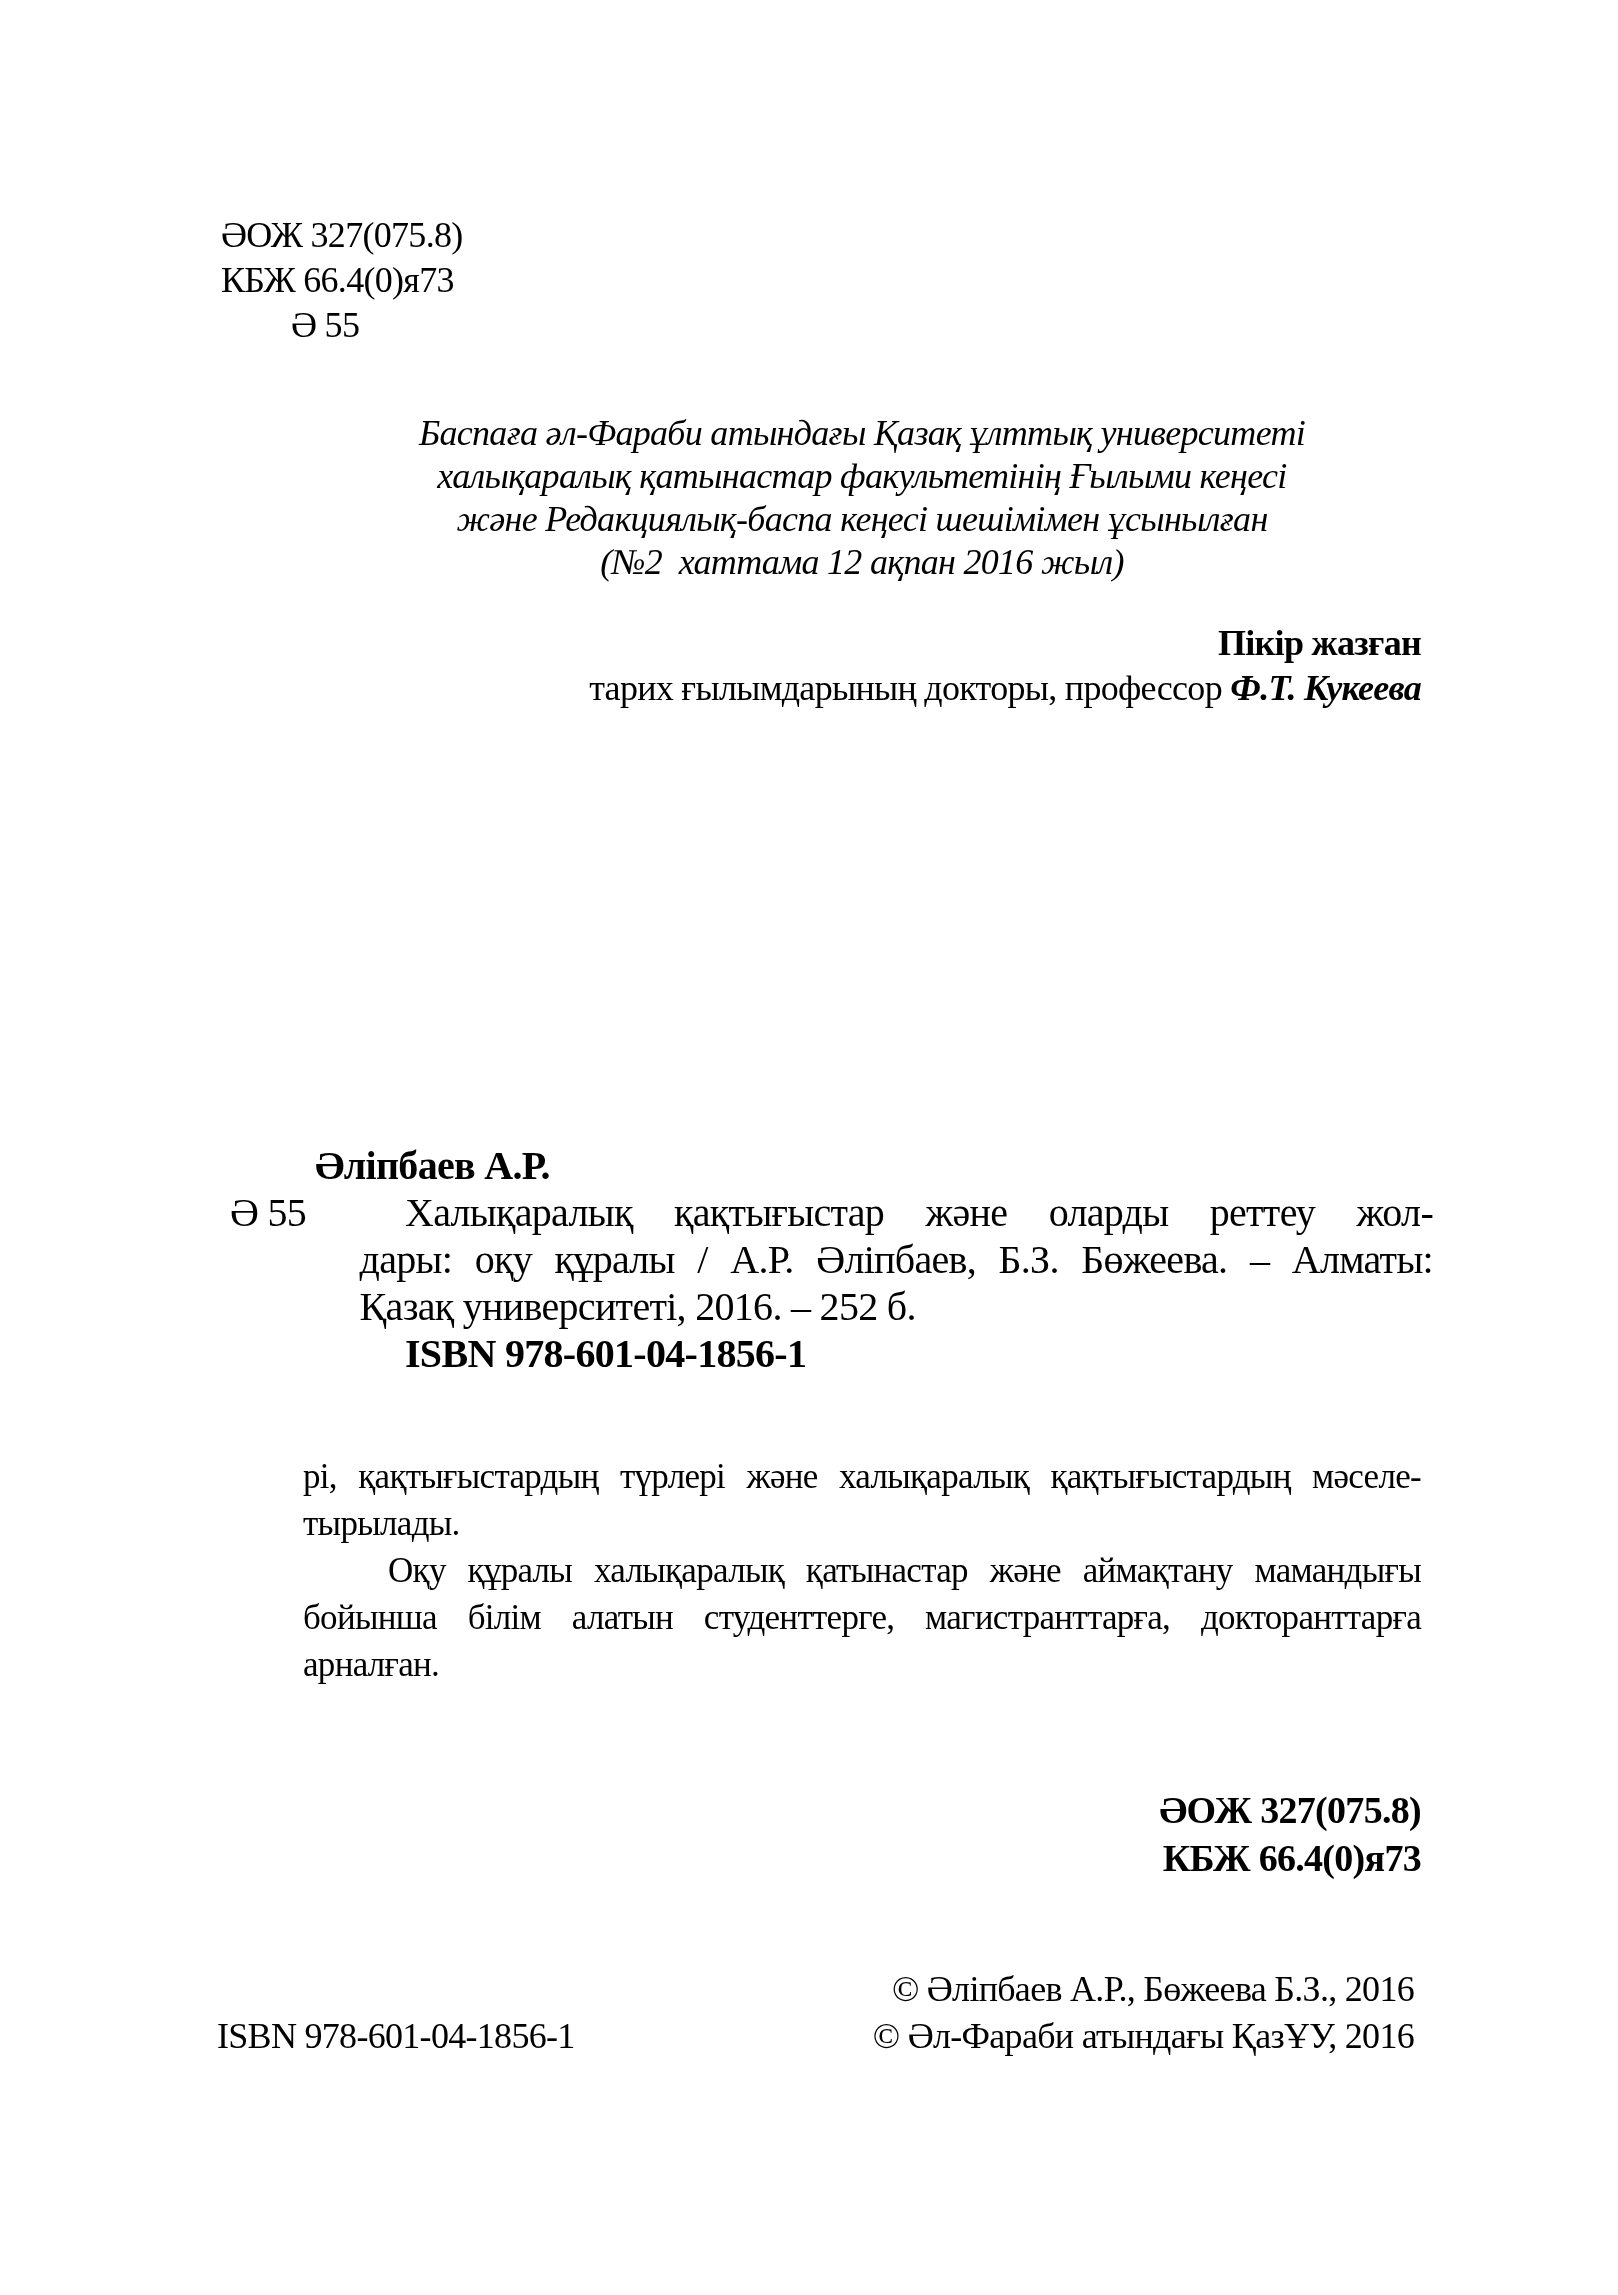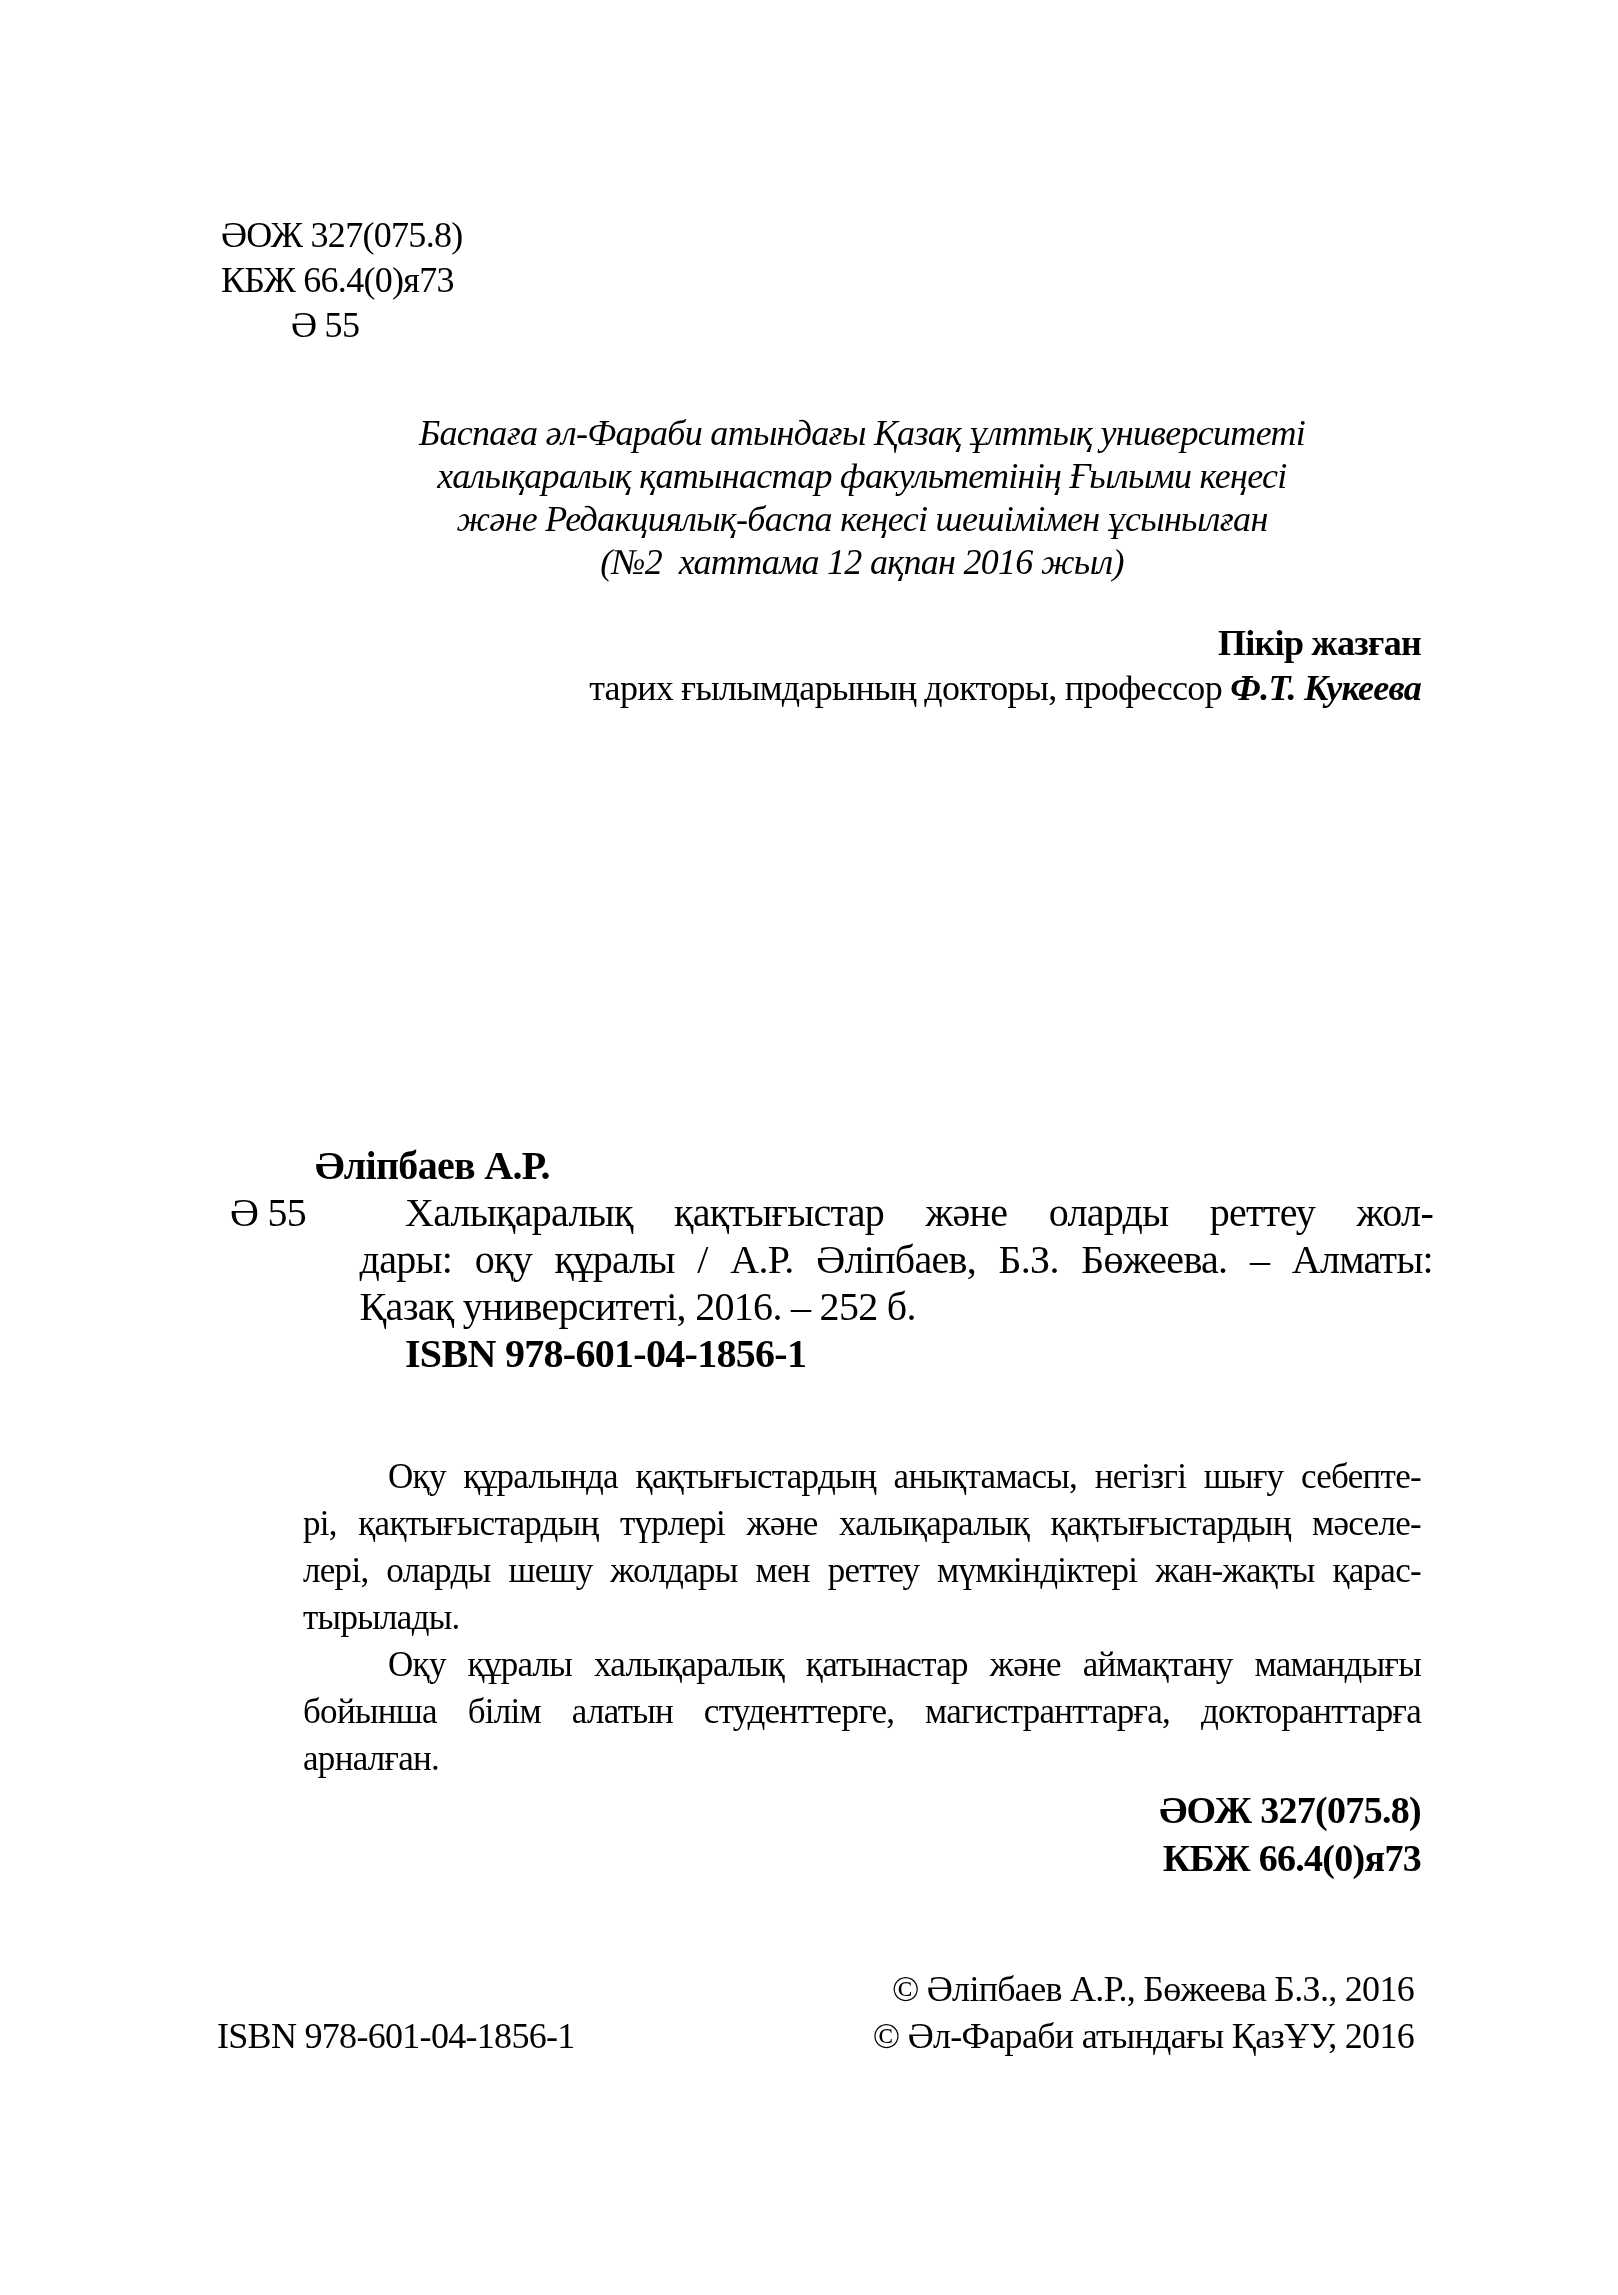--- a/index.html
+++ b/index.html
@@ -102,23 +102,21 @@
   <div class="row author">Әліпбаев А.Р.</div>
   <div class="row t1 jl">
     <span class="hang">Ә 55</span><span>Халықаралық қақтығыстар және оларды реттеу жол-</span>
   </div>
   <div class="row cont jl">дары: оқу құралы / А.Р. Әліпбаев, Б.З. Бөжеева. – Алматы:</div>
   <div class="row cont">Қазақ университеті, 2016. – 252 б.</div>
   <div class="row isbn">ISBN 978-601-04-1856-1</div>
 </div>
 
 <div class="abs" id="annotation">
-  <div class="ind jl">Оқу құралында қақтығыстардың анықтамасы, негізгі шығу себепте-</div>
   <div class="jl">рі, қақтығыстардың түрлері және халықаралық қақтығыстардың мәселе-</div>
-  <div class="jl">лері, оларды шешу жолдары мен реттеу мүмкіндіктері жан-жақты қарас-</div>
   <div>тырылады.</div>
   <div class="ind jl">Оқу құралы халықаралық қатынастар және аймақтану мамандығы</div>
   <div class="jl">бойынша білім алатын студенттерге, магистранттарға, докторанттарға</div>
   <div>арналған.</div>
 </div>
 
 <div class="abs" id="codes-bottom">
   <div>ӘОЖ 327(075.8)</div>
   <div>КБЖ 66.4(0)я73</div>
 </div>

